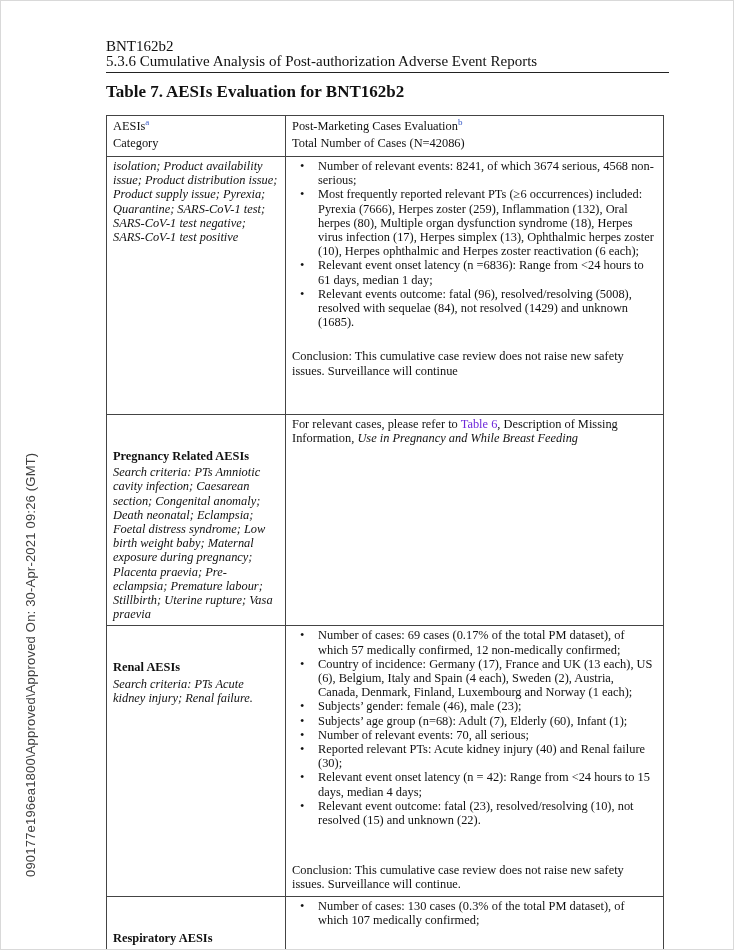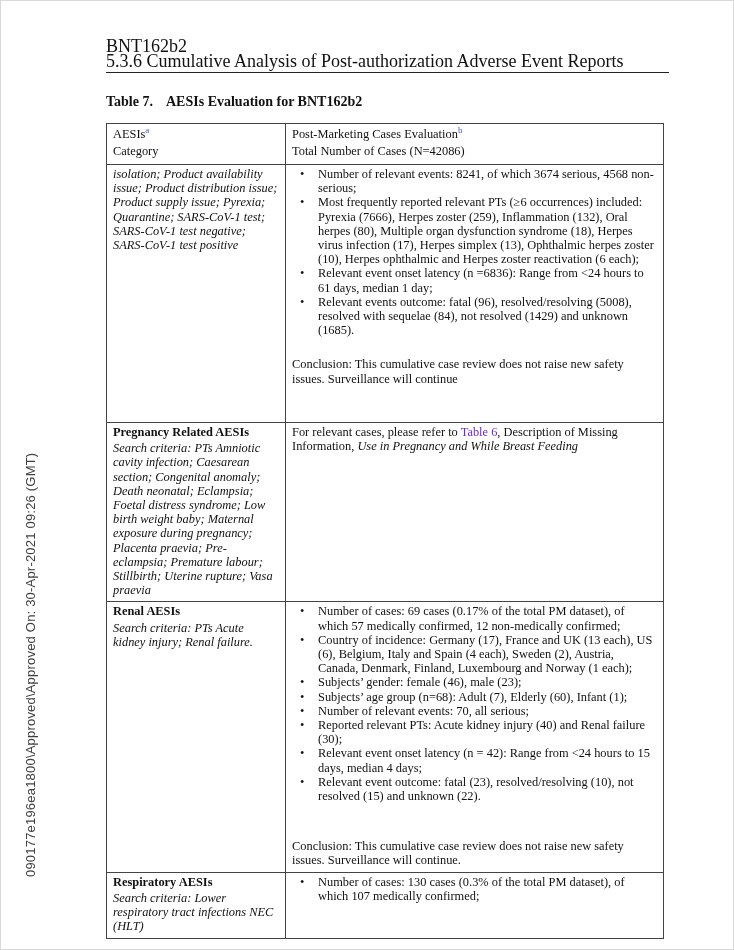--- a/index.html
+++ b/index.html
@@ -10,33 +10,33 @@
   }
   
   .stamp{
     position:absolute;left:22px;top:876px;
     transform:rotate(-90deg);transform-origin:0 0;
     white-space:nowrap;
     font-family:"Liberation Sans", sans-serif;
     font-size:13px;color:#3f3f3f;letter-spacing:.2px;
   }
   .content{position:absolute;left:105px;top:38px;width:563px;}
-  .doc-header{font-size:18px;line-height:15px;border-bottom:1px solid #222;padding-bottom:3px;}
-  .table-title{margin-top:21px;font-weight:bold;font-size:14px;}
+  .doc-header{font-size:15px;line-height:15px;border-bottom:1px solid #222;padding-bottom:3px;}
+  .table-title{margin-top:9px;font-weight:bold;font-size:17px;}
   .table-title .tlabel{display:inline-block;min-width:60px;}
   table.aesi{
     margin-top:13px;border-collapse:collapse;width:558px;table-layout:fixed;
     font-size:12.4px;line-height:14.2px;
   }
   table.aesi td{border:1px solid #444;vertical-align:top;padding:2px 6px 4px 6px;}
   td.colL{width:166px;}
   .th-line{font-weight:normal;line-height:17px;}
   sup.note{font-size:9px;line-height:0;}
   .ital{font-style:italic;}
-  .cell-title{font-weight:bold;margin-bottom:2px;}
+  .cell-title{font-weight:bold;margin-bottom:2px;margin-top:32px;}
   ul.bul{list-style:none;margin:0;padding:0;}
   ul.bul li{position:relative;padding-left:26px;margin:0;}
   ul.bul li::before{content:"\2022";position:absolute;left:8px;top:0;}
   .conclusion{margin-top:20px;}
   .conclusion.big-gap{margin-top:36px;}
   .refpara .ital{font-style:italic;}
   .footer-center{margin-top:13px;text-align:center;font-size:12.6px;line-height:15px;}
   .doc-id{
     position:absolute;right:39px;top:953px;
     font-family:"Liberation Sans", sans-serif;font-size:11.3px;color:#4a4a4a;

